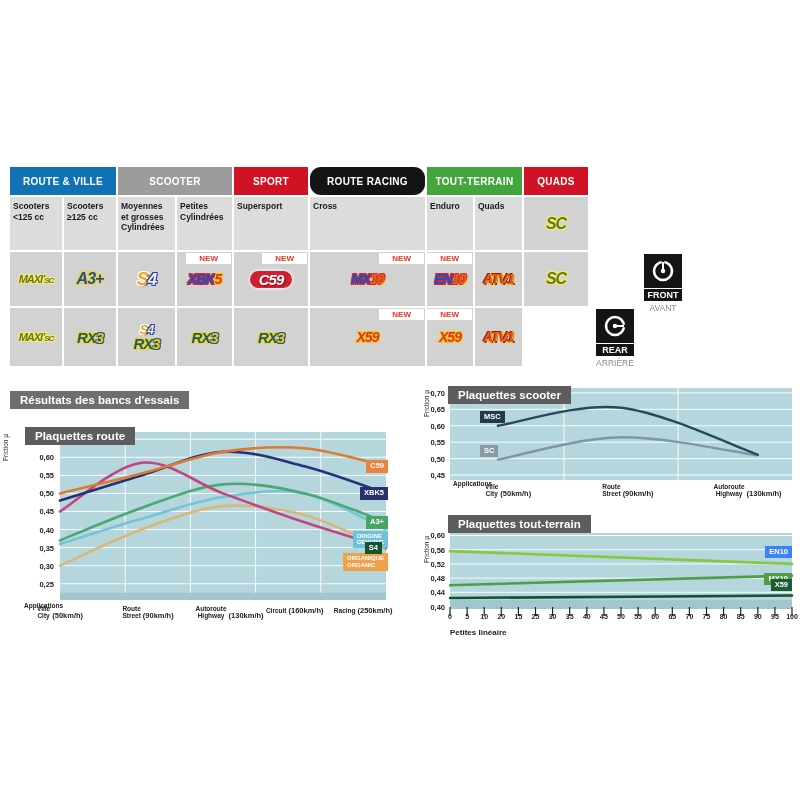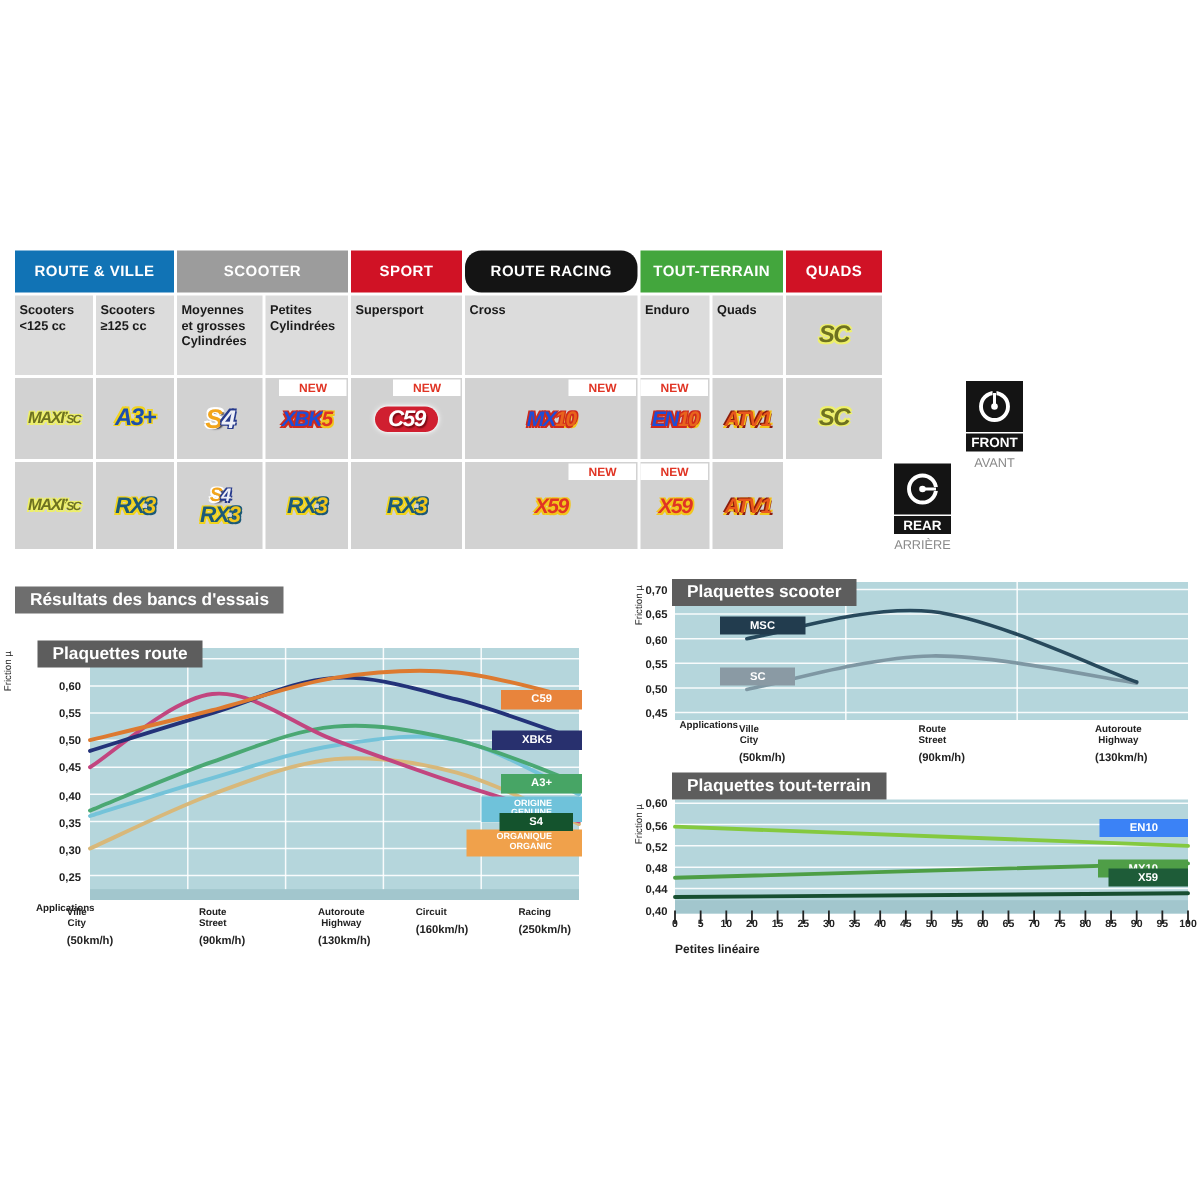--- a/index.html
+++ b/index.html
@@ -46,27 +46,27 @@
   
   .results-bar{position:absolute;left:10px;top:391px;background:#6e6e6e;color:#fff;
                font-weight:bold;font-size:11.5px;padding:3px 10px;}
   .chart-host{position:absolute;}
   .ctitle{position:absolute;background:#5d5d5d;color:#fff;font-weight:bold;font-size:11.5px;
           padding:3px 10px;z-index:6;}
   .plotbg{position:absolute;background:#b5d6dc;}
   .ytick{position:absolute;font-size:7.5px;font-weight:bold;color:#222;text-align:right;}
   .ylab{position:absolute;font-size:6.5px;color:#222;writing-mode:vertical-rl;transform:rotate(180deg);}
   .apps{position:absolute;font-size:6.5px;font-weight:bold;color:#222;}
-  .xlab{position:absolute;display:flex;align-items:flex-start;gap:2px;transform:translateX(-50%);white-space:nowrap;flex-direction:column;}
+  .xlab{position:absolute;display:flex;align-items:flex-end;gap:2px;transform:translateX(-50%);white-space:nowrap;}
   .xlab .stack{display:flex;flex-direction:column;font-size:6.5px;font-weight:bold;color:#222;line-height:1.05;text-align:center;}
   .xlab .speed{font-size:7.5px;font-weight:bold;color:#222;}
   .xnum{position:absolute;font-size:7px;font-weight:bold;color:#222;transform:translateX(-50%);}
   .xaxlab{position:absolute;font-size:8px;font-weight:bold;color:#222;}
   .lbadge{position:absolute;color:#fff;font-weight:bold;font-size:7.5px;line-height:1.1;
-          padding:2px 20px;text-align:right;z-index:5;white-space:nowrap;}
+          padding:2px 4px;text-align:left;z-index:5;white-space:nowrap;}
   .lbadge.two{font-size:6px;}
   svg.plot{position:absolute;overflow:visible;}
 </style>
 </head>
 <body>
 
 <div class="page">
 
   <div class="sel-table" style="grid-template-columns: 52px 52px 57px 55px 74px 115px 46px 47px 64px; grid-template-rows: 28px 53px 54px 58px;">
       <div class="cell head" style="background: rgb(17, 115, 181); grid-column: span 2;">ROUTE &amp; VILLE</div>

